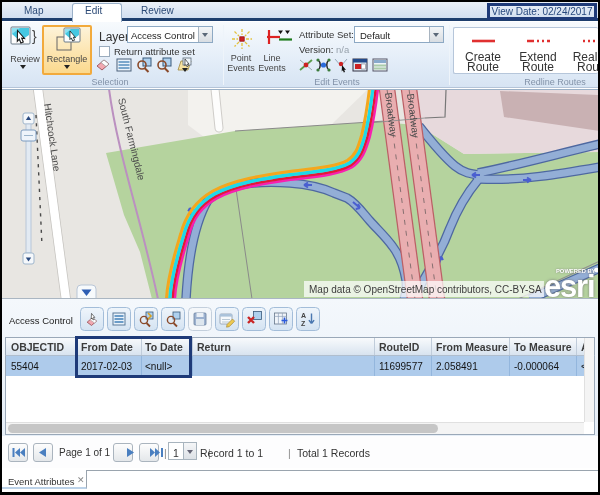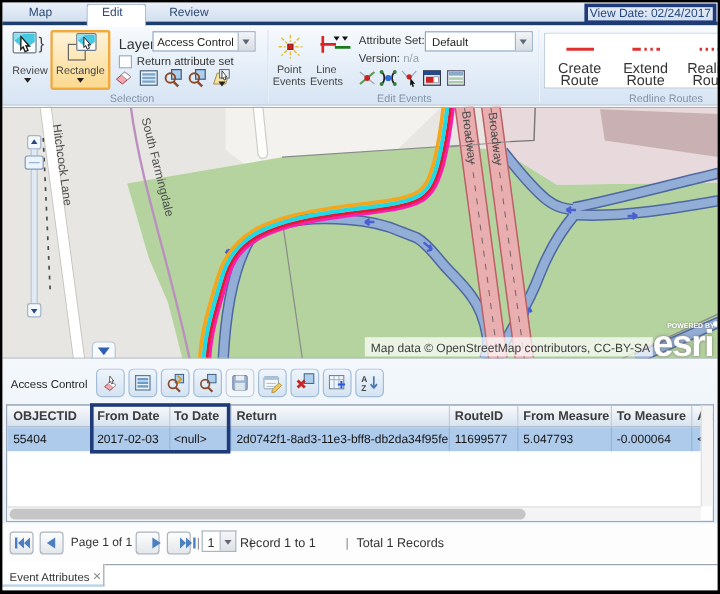--- a/index.html
+++ b/index.html
@@ -390,23 +390,22 @@
   <div class="abs" style="left:75px;top:356px;width:1px;height:20px;background:#93b6dd;"></div>
   <div class="abs" style="left:141px;top:356px;width:1px;height:20px;background:#93b6dd;"></div>
   <div class="abs" style="left:192px;top:356px;width:1px;height:20px;background:#93b6dd;"></div>
   <div class="abs" style="left:374px;top:356px;width:1px;height:20px;background:#93b6dd;"></div>
   <div class="abs" style="left:431px;top:356px;width:1px;height:20px;background:#93b6dd;"></div>
   <div class="abs" style="left:509px;top:356px;width:1px;height:20px;background:#93b6dd;"></div>
   <div class="abs" style="left:576px;top:356px;width:1px;height:20px;background:#93b6dd;"></div>
   <div class="abs rc" style="left:11px;">55404</div>
   <div class="abs rc" style="left:81px;">2017-02-03</div>
   <div class="abs rc" style="left:145px;">&lt;null&gt;</div>
-  <div class="abs rc" style="left:197px;">2d0742f1-8ad3-11e3-bff8-db2da34f95fe</div>
   <div class="abs rc" style="left:379px;">11699577</div>
-  <div class="abs rc" style="left:436px;">5.047793</div>
+  <div class="abs rc" style="left:436px;">2.058491</div>
   <div class="abs rc" style="left:514px;">-0.000064</div>
   <div class="abs rc" style="left:581px;">&lt;n</div>
   <div class="abs" id="vsb"></div>
   <div class="abs" id="hsb"></div>
   <div class="abs" id="hsbthumb"></div>
   <div class="abs" id="navybox"></div>
 
   <div class="abs" id="pager"></div>
   <div class="abs pbtn" style="left:8px;"></div>
   <div class="abs pbtn" style="left:33px;"></div>

